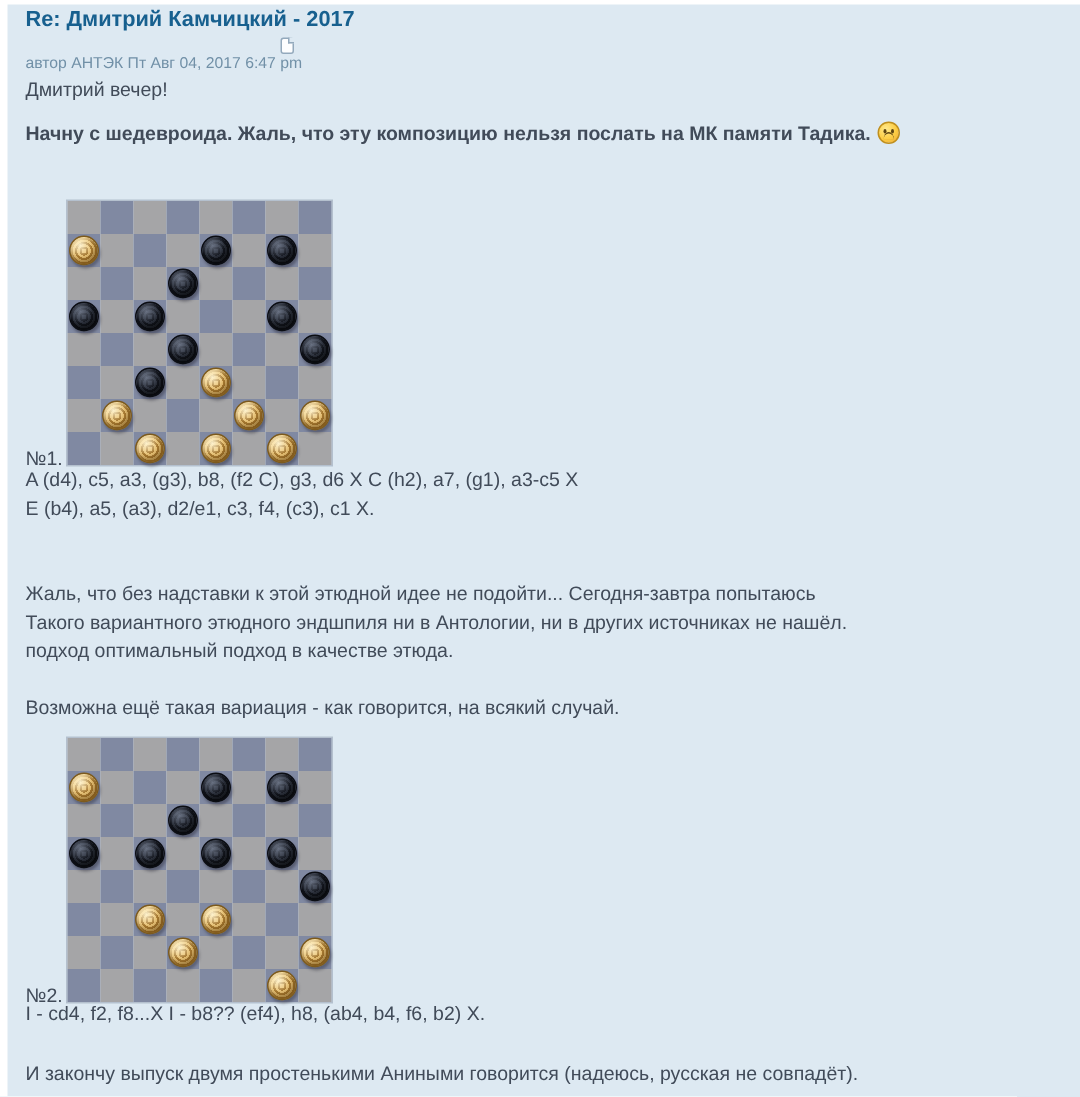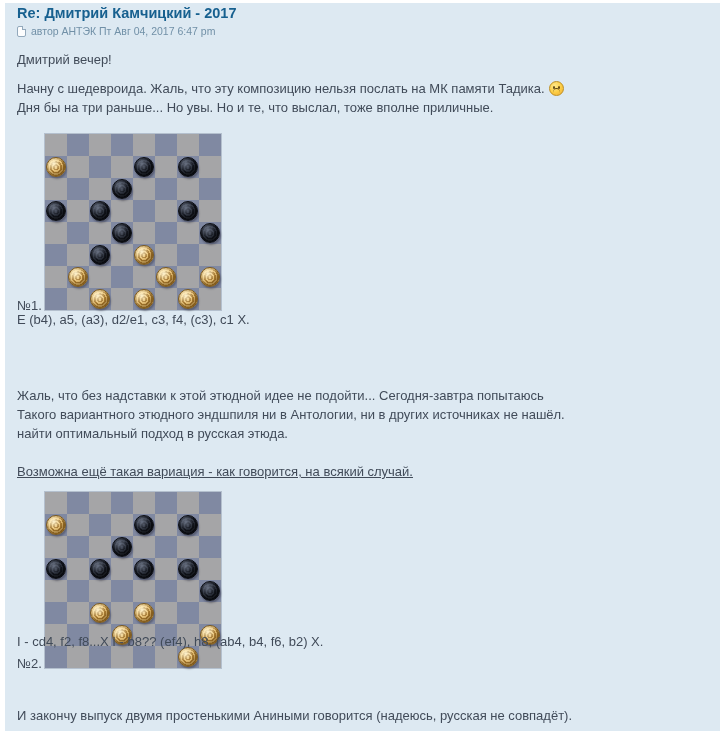--- a/index.html
+++ b/index.html
@@ -11,35 +11,35 @@
     --board-dark:#8089a2;
   }
   html,body{margin:0;padding:0;}
   body{font-family:"Liberation Sans","DejaVu Sans",sans-serif;}
   .page{position:relative;width:720px;height:731px;background:#ffffff;overflow:hidden;}
   .panel{position:absolute;left:5px;top:3px;right:0;bottom:0;background:var(--panel-bg);}
 
   .post-title{position:absolute;left:12px;top:2px;font-size:14.5px;font-weight:bold;
     color:var(--title-color);white-space:nowrap;text-decoration:none;cursor:pointer;}
   .author-row{position:absolute;left:12px;top:22px;display:flex;align-items:flex-end;
-    color:var(--author-color);font-size:10.5px;white-space:nowrap;}
+    color:var(--author-color);font-size:10.5px;white-space:nowrap;flex-direction:column;}
   .doc-icon{width:9px;height:11px;border:1px solid #93a9bc;border-radius:2px;background:#fcfdfe;
     margin-right:5px;position:relative;box-sizing:border-box;}
   .doc-icon:after{content:"";position:absolute;right:-1px;top:-1px;width:3px;height:3px;
     background:var(--panel-bg);border-left:1px solid #93a9bc;border-bottom:1px solid #93a9bc;}
 
   .txt{position:absolute;left:12px;color:var(--body-color);font-size:13px;line-height:19px;white-space:nowrap;}
   .t-greeting{top:47px;}
-  .t-intro{top:76px;}
+  .t-intro{top:76px;font-weight:bold;}
   .t-label1{top:293px;}
   .t-notation1{top:307px;}
   .t-comment1{top:383px;}
-  .t-comment2{top:459px;text-decoration:underline;}
+  .t-comment2{top:459px;}
   .t-label2{top:651px;}
-  .t-notation2{top:629px;}
+  .t-notation2{top:663px;}
   .t-closing{top:703px;}
 
   .smiley{display:inline-block;width:15px;height:15px;border-radius:50%;margin-left:4px;
     vertical-align:-3px;position:relative;border:1px solid #bf8f1e;box-sizing:border-box;
     background:radial-gradient(circle at 36% 30%, #ffe98c, #fccc43 55%, #eda93a 100%);}
   .smiley .eye{position:absolute;top:4px;width:2px;height:3px;border-radius:50%;background:#5d4512;}
   .smiley .eye.left{left:3px;} .smiley .eye.right{right:3px;}
   .smiley .mouth{position:absolute;left:3px;bottom:2px;width:7px;height:4px;
     border-top:1.5px solid #5d4512;border-radius:50% 50% 0 0 / 100% 100% 0 0;}
 
@@ -77,21 +77,20 @@
     <div class="author-row">
       <span class="doc-icon"></span>
       <span>автор АНТЭК Пт Авг 04, 2017 6:47 pm</span>
     </div>
 
     <div class="txt t-greeting">Дмитрий вечер!</div>
 
     <div class="txt t-intro">
       <div><span>Начну с шедевроида. Жаль, что эту композицию нельзя послать на МК памяти Тадика.</span><span class="smiley"><span class="eye left"></span><span class="eye right"></span><span class="mouth"></span></span>
       </div>
-      <div>Дня бы на три раньше... Но увы. Но и те, что выслал, тоже вполне приличные.</div>
     </div>
 
     <div class="board first">
         <div class="sq light"></div>
         <div class="sq dark"></div>
         <div class="sq light"></div>
         <div class="sq dark"></div>
         <div class="sq light"></div>
         <div class="sq dark"></div>
         <div class="sq light"></div>
@@ -166,27 +165,28 @@
         <div class="piece white" style="left: 23px; top: 133px;"></div>
         <div class="piece white" style="left: 111px; top: 133px;"></div>
         <div class="piece white" style="left: 155px; top: 133px;"></div>
         <div class="piece white" style="left: 45px; top: 155px;"></div>
         <div class="piece white" style="left: 89px; top: 155px;"></div>
         <div class="piece white" style="left: 133px; top: 155px;"></div>
       </div>
     <div class="txt t-label1">№1.</div>
 
     <div class="txt t-notation1">
+      <div>A (d4), c5, a3, (g3), b8, (f2 C), g3, d6 X C (h2), a7, (g1), a3-c5 X</div>
       <div>E (b4), a5, (a3), d2/e1, c3, f4, (c3), c1 X.</div>
     </div>
 
     <div class="txt t-comment1">
       <div>Жаль, что без надставки к этой этюдной идее не подойти... Сегодня-завтра попытаюсь</div>
       <div>Такого вариантного этюдного эндшпиля ни в Антологии, ни в других источниках не нашёл.</div>
-      <div>найти оптимальный подход в русская этюда.</div>
+      <div>подход оптимальный подход в качестве этюда.</div>
     </div>
 
     <div class="txt t-comment2">Возможна ещё такая вариация - как говорится, на всякий случай.</div>
 
     <div class="board second">
         <div class="sq light"></div>
         <div class="sq dark"></div>
         <div class="sq light"></div>
         <div class="sq dark"></div>
         <div class="sq light"></div>

